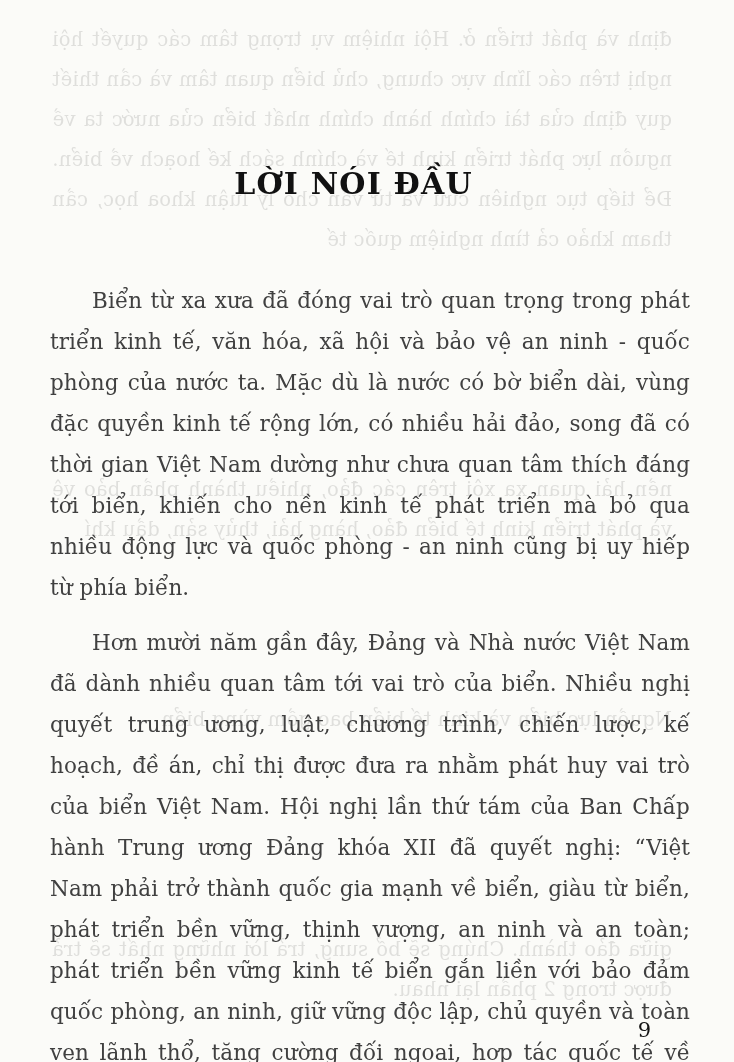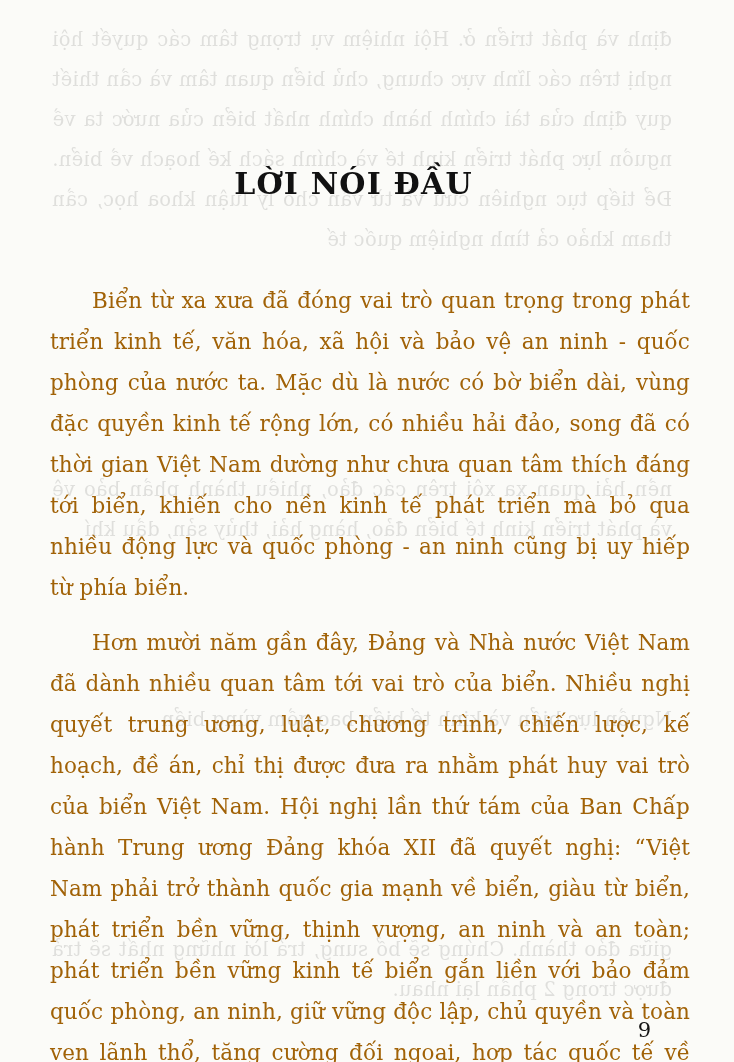--- a/index.html
+++ b/index.html
@@ -68,21 +68,21 @@
     left: 50px;
     width: 640px;
   }
   .para {
     margin: 0 0 4px 0;
     text-indent: 42px;
     font-size: 21.5px;
     line-height: 41px;
     text-align: justify;
     text-justify: inter-word;
-    color: #a16207;
+    color: #404040;
     letter-spacing: 0.1px;
   }
   .para + .para {
     margin-top: 14px;
   }
   .page-number {
     position: absolute;
     right: 56px;
     bottom: 28px;
     font-size: 21px;

